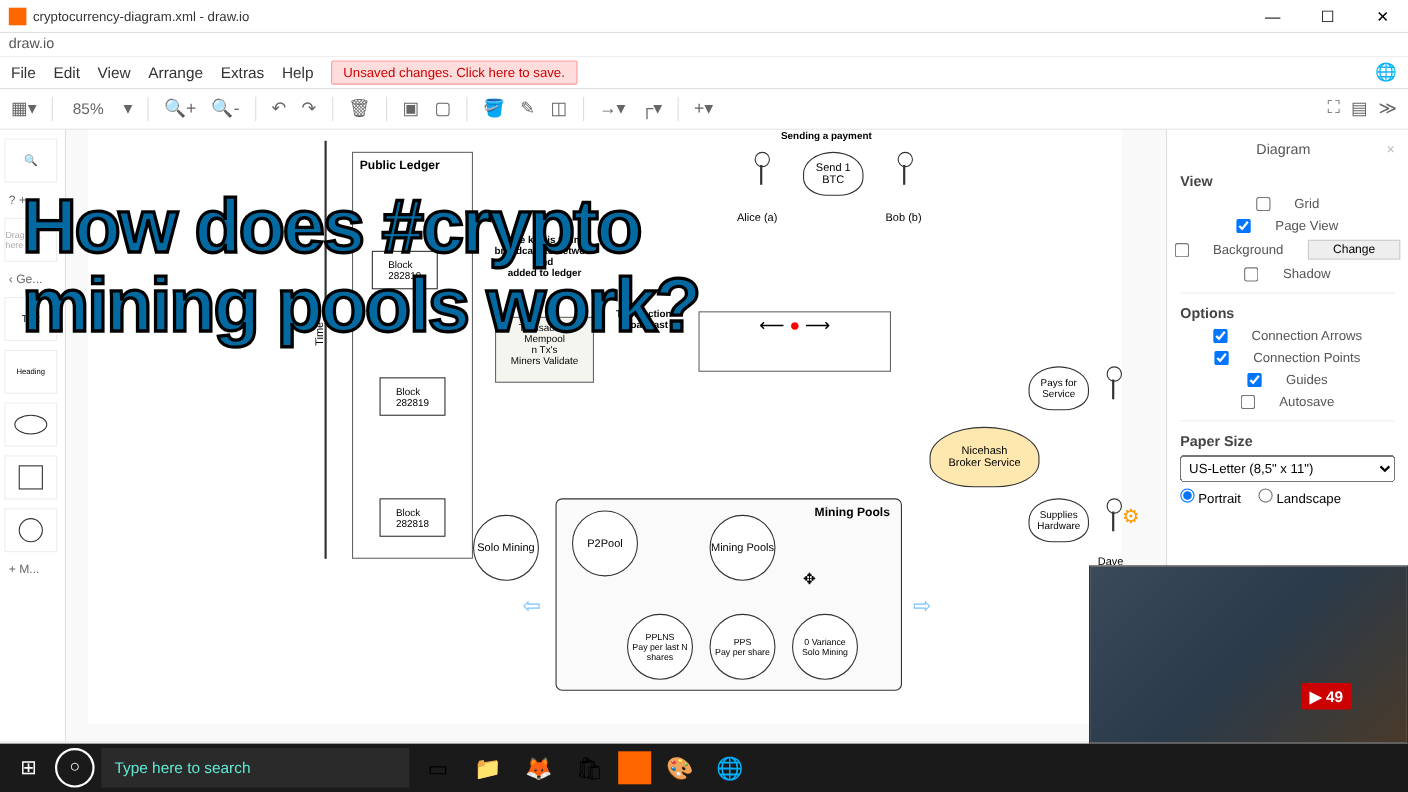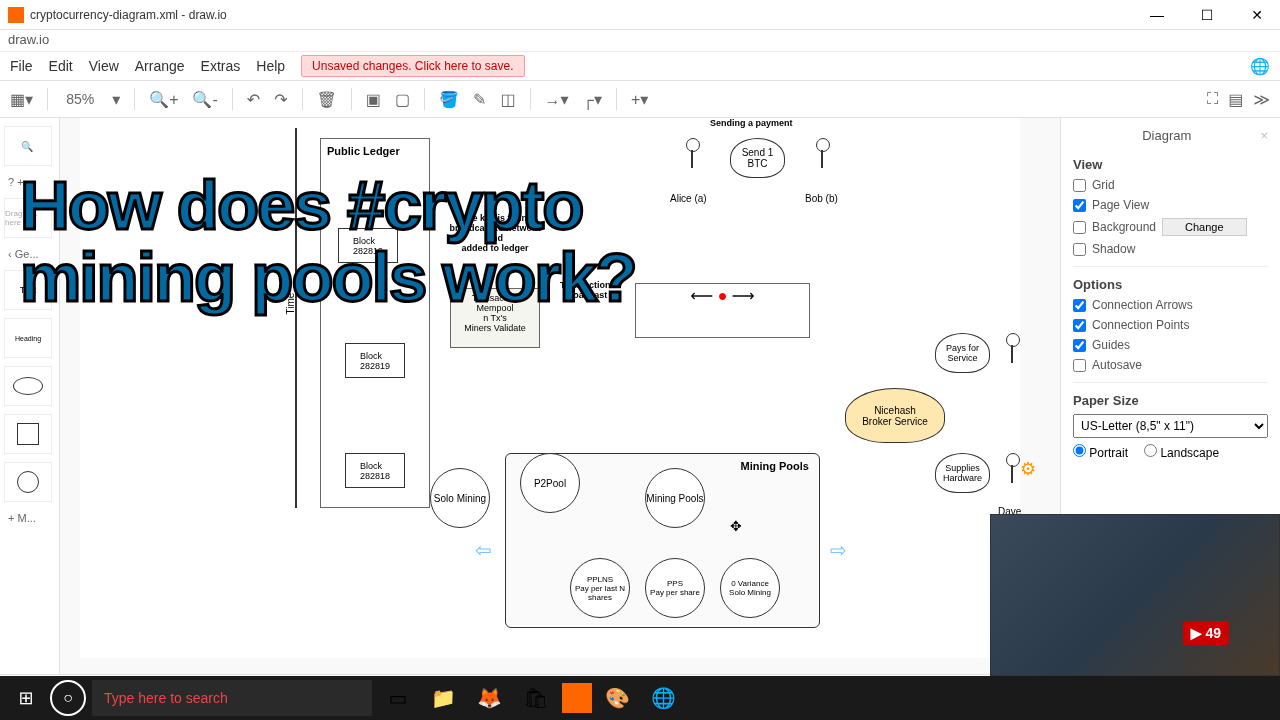--- a/index.html
+++ b/index.html
@@ -48,36 +48,36 @@
 .rounded-box { position: absolute; border: 1px solid #333; border-radius: 6px; background: #fafafa; }
 .cloud { position: absolute; border: 1px solid #333; border-radius: 50% 50% 40% 40%; background: #fff; display: flex; flex-direction: column; align-items: center; justify-content: center; font-size: 10px; text-align: center; }
 .stick { position: absolute; width: 24px; height: 40px; }
 .stick::before { content: ""; position: absolute; top: 0; left: 6px; width: 12px; height: 12px; border: 1px solid #333; border-radius: 50%; }
 .stick::after { content: ""; position: absolute; top: 12px; left: 11px; width: 2px; height: 18px; background: #333; }
 
 
 .panel-right { width: 220px; border-left: 1px solid #e0e0e0; padding: 10px 12px; background: #fff; font-size: 13px; }
 .panel-title { text-align: center; font-weight: normal; color: #555; margin-bottom: 14px; }
 .panel-section { font-weight: bold; color: #444; margin: 10px 0 6px; font-size: 13px; }
-.panel-row { display: flex; align-items: center; gap: 6px; margin: 6px 0; font-size: 12px; color: #555; }
+.panel-row { display: flex; align-items: center; gap: 22px; margin: 6px 0; font-size: 12px; color: #555; justify-content: center; }
 .panel-row input[type=checkbox] { }
 .panel-select { width: 100%; padding: 3px; font-size: 12px; }
 .radio-row { display: flex; gap: 16px; margin-top: 6px; font-size: 12px; }
 
 
 .footer-tabs { height: 30px; border-top: 1px solid #e0e0e0; display: flex; align-items: center; padding: 0 10px; gap: 8px; font-size: 12px; }
 .tab { padding: 4px 12px; background: #f5f5f5; border: 1px solid #ddd; border-radius: 2px; }
 .tab.active { background: #e8e8e8; }
 .tab-add { padding: 4px 8px; color: #888; font-size: 16px; }
 
 
 .taskbar { position: absolute; bottom: 0; left: 0; right: 0; height: 44px; background: #1a1a1a; display: flex; align-items: center; padding: 0 8px; gap: 6px; }
 .tb-start { width: 36px; height: 36px; display: flex; align-items: center; justify-content: center; color: #fff; font-size: 18px; }
 .tb-search { width: 36px; height: 36px; border: 2px solid #fff; border-radius: 50%; display: flex; align-items: center; justify-content: center; color: #fff; }
-.tb-search-box { flex: 0 0 280px; height: 36px; background: #2a2a2a; color: #ef4444; display: flex; align-items: center; padding: 0 12px; font-size: 14px; }
+.tb-search-box { flex: 0 0 280px; height: 36px; background: #2a2a2a; color: #5eead4; display: flex; align-items: center; padding: 0 12px; font-size: 14px; }
 .tb-app { width: 40px; height: 40px; display: flex; align-items: center; justify-content: center; font-size: 20px; }
 
 
 .overlay-text { position: absolute; left: 20px; top: 170px; font-size: 69px; font-weight: 900; color: #0369a1; -webkit-text-stroke: 3px #000; line-height: 1.05; letter-spacing: -2px; pointer-events: none; z-index: 50; }
 
 
 .webcam { position: absolute; right: 0; bottom: 44px; width: 290px; height: 162px; background: linear-gradient(135deg, #3a4a5a 0%, #2a3a4a 50%, #4a3a2a 100%); border: 1px solid #333; z-index: 40; }
 .webcam-badge { position: absolute; right: 50px; bottom: 30px; background: #cc0000; color: #fff; padding: 4px 8px; font-size: 14px; font-weight: bold; border-radius: 3px; }
 
 .panel-close { float: right; color: #bbb; cursor: pointer; }
@@ -225,21 +225,21 @@
       <div class="stick" style="left:920px;top:335px;"></div>
       <div class="label-txt" style="left:918px;top:388px;">Dave</div>
       <div style="position:absolute;left:940px;top:340px;color:#f90;font-size:18px;">⚙</div>
 
       <div class="rounded-box" style="left:425px;top:335px;width:315px;height:175px;">
         <div style="position:absolute;right:10px;top:6px;font-size:11px;font-weight:bold;">Mining Pools</div>
       </div>
       <div style="position:absolute;left:650px;top:400px;font-size:14px;">✥</div>
 
       <div class="circle" style="left:350px;top:350px;width:60px;height:60px;">Solo Mining</div>
-      <div class="circle" style="left:440px;top:335px;width:60px;height:60px;text-align:right;">P2Pool</div>
+      <div class="circle" style="left:440px;top:346px;width:60px;height:60px;text-align:right;">P2Pool</div>
       <div class="circle" style="left:565px;top:350px;width:60px;height:60px;">Mining Pools</div>
       <div class="circle" style="left:490px;top:440px;width:60px;height:60px;white-space:pre-line;font-size:8px;">PPLNS
 Pay per last N
 shares</div>
       <div class="circle" style="left:565px;top:440px;width:60px;height:60px;white-space:pre-line;font-size:8px;">PPS
 Pay per share</div>
       <div class="circle" style="left:640px;top:440px;width:60px;height:60px;white-space:pre-line;font-size:8px;">0 Variance
 Solo Mining</div>
 
       <div style="position:absolute;left:395px;top:420px;color:#7ac5ff;font-size:20px;">⇦</div>

